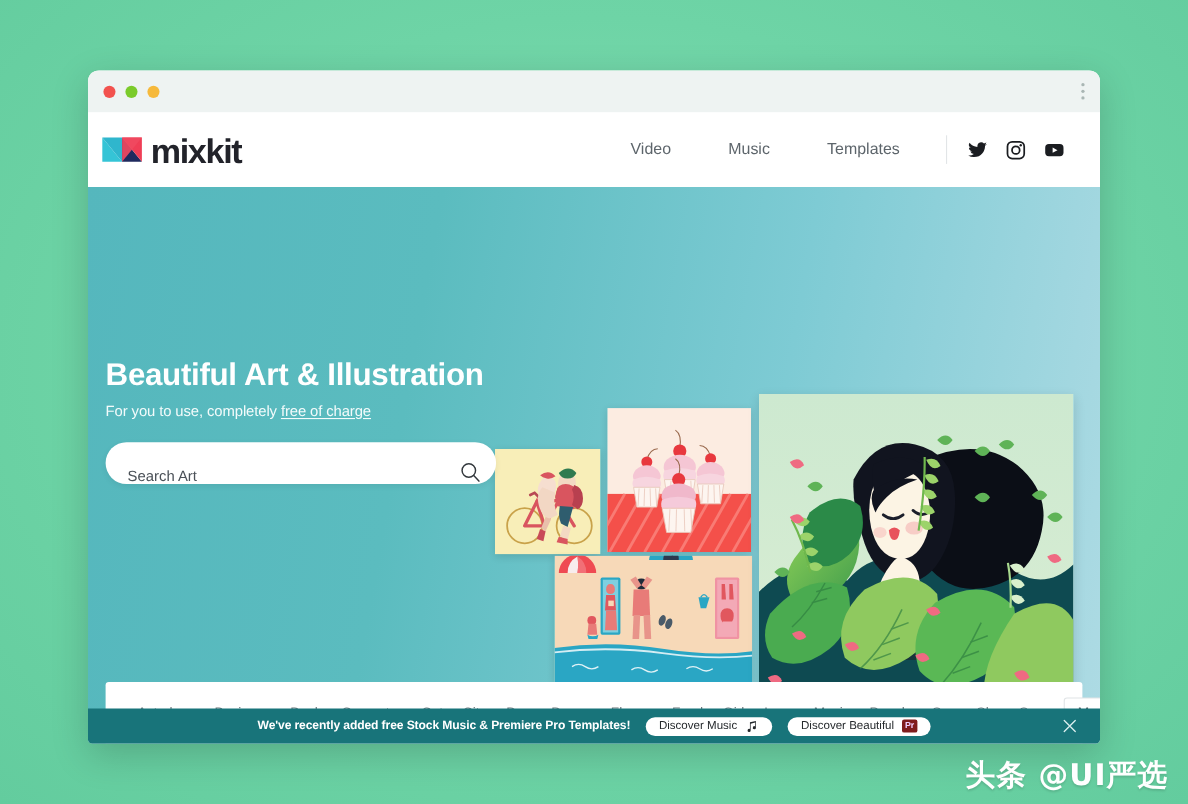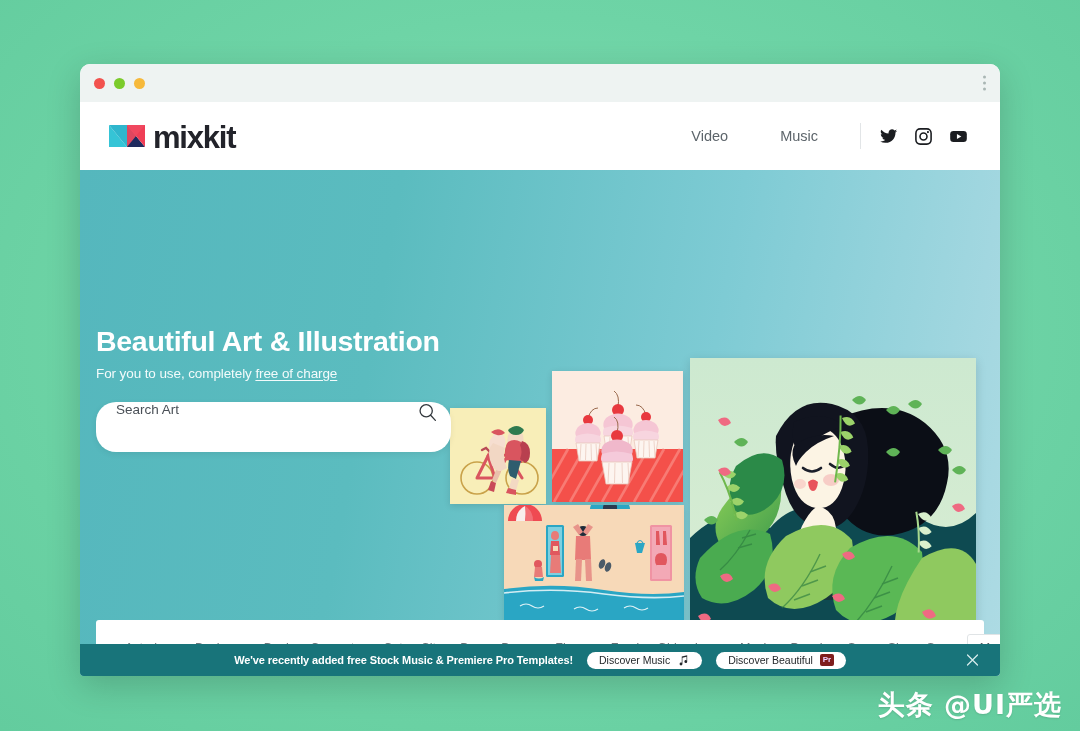--- a/index.html
+++ b/index.html
@@ -45,21 +45,21 @@
     display: flex; flex-direction: column; gap: 3px; align-items: center;
   }
   .kebab i { display: block; width: 3px; height: 3px; border-radius: 50%; background: #a9b6b4; }
 
   
   .site-header {
     height: 68px;
     background: #fff;
     display: flex;
     align-items: center;
-    padding: 0 32px 0 28px;
+    padding: 0 32px 0 12px;
     flex: 0 0 auto;
   }
   .logo { display: flex; align-items: center; gap: 7px; }
   .logo-mark { width: 38px; height: 26px; display: block; }
   .logo-text {
     font-size: 31px;
     font-weight: 700;
     letter-spacing: -1.2px;
     color: #22232a;
     line-height: 1;
@@ -109,25 +109,25 @@
   }
   .hero-sub {
     color: #f3fbfb;
     font-size: 13.5px;
     margin-top: 7px;
     letter-spacing: -0.1px;
   }
   .hero-sub u { text-decoration: underline; text-underline-offset: 2px; }
   .search-box {
     margin-top: 21px;
-    width: 355px; height: 50px;
+    width: 355px; height: 38px;
     background: #ffffff;
     border-radius: 20px;
     display: flex;
-    align-items: flex-start;
+    align-items: flex-end;
     padding: 0 13px 0 20px;
     box-shadow: 0 2px 6px rgba(0,0,0,0.07);
   }
   .search-input {
     flex: 1 1 auto;
     border: none; outline: none;
     background: transparent;
     font-family: "Liberation Sans", sans-serif;
     font-size: 13.5px;
     color: #3c4248;
@@ -281,20 +281,21 @@
           <path d="M19 2 L37 2 L19 24 Z" fill="#f0495f" opacity="0.92"></path>
         </svg>
       </span>
       <span class="logo-text">mixkit</span>
     </div>
 
     <div class="nav">
       <div class="nav-links">
         <a class="nav-link">Video</a>
         <a class="nav-link">Music</a>
+        <a class="nav-link">Templates</a>
       </div>
       <span class="nav-sep"></span>
       <div class="socials">
         <span class="social">
           <svg viewBox="0 0 24 24" xmlns="http://www.w3.org/2000/svg">
             <path fill="#1b1d21" d="M23 4.9a8.8 8.8 0 0 1-2.5.7 4.4 4.4 0 0 0 1.9-2.4 8.8 8.8 0 0 1-2.8 1.1A4.4 4.4 0 0 0 12 7.3c0 .35.04.7.11 1A12.5 12.5 0 0 1 3 3.6a4.4 4.4 0 0 0 1.36 5.9 4.4 4.4 0 0 1-2-.55v.05a4.4 4.4 0 0 0 3.5 4.3 4.4 4.4 0 0 1-2 .08 4.4 4.4 0 0 0 4.1 3 8.8 8.8 0 0 1-5.4 1.9c-.36 0-.7-.02-1.06-.06A12.5 12.5 0 0 0 8.3 20c8.1 0 12.5-6.7 12.5-12.5v-.6A8.9 8.9 0 0 0 23 4.9z"></path>
           </svg>
         </span>
         <span class="social">
           <svg viewBox="0 0 24 24" xmlns="http://www.w3.org/2000/svg">

